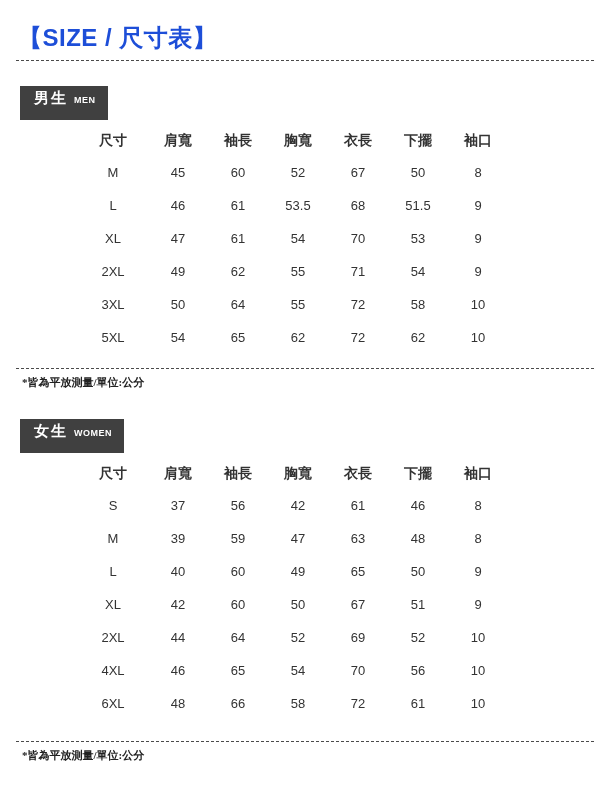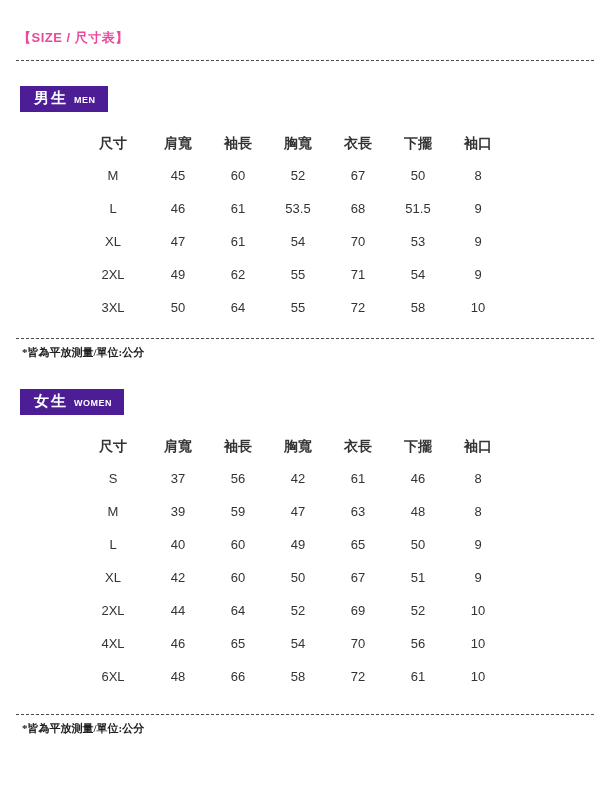--- a/index.html
+++ b/index.html
@@ -12,47 +12,47 @@
     height: 800px;
     overflow: hidden;
     font-family: "Liberation Sans", "DejaVu Sans", sans-serif;
     color: #333333;
   }
   .page {
     padding: 0 16px;
   }
   .title {
     margin: 26px 0 0 2px;
-    font-size: 13px;
-    font-weight: bold;
-    color: #ec4899;
+    font-size: 24px;
+    font-weight: bold;
+    color: #1d4ed8;
     letter-spacing: 0.5px;
     line-height: 24px;
   }
   .subtitle {
     margin: 9px 0 0 2px;
     font-size: 13.5px;
     color: #333333;
     line-height: 17px;
   }
   .divider {
     border: 0;
     border-top: 1px dashed #4a4a4a;
     height: 0;
     margin: 10px 0 0 0;
   }
   .divider.after-table-men { margin-top: 14px; }
   .divider.after-table-women { margin-top: 21px; }
   .badge {
     display: inline-flex;
     align-items: baseline;
-    background: #4c1d95;
+    background: #404040;
     color: #ffffff;
-    padding: 3px 12px 4px 14px;
-    margin: 25px 0 11px 4px;
+    padding: 3px 12px 12px 14px;
+    margin: 25px 0 0 4px;
   }
   .badge.women { margin-top: 29px; justify-content: flex-end; }
   .badge-zh {
     font-size: 15px;
     font-weight: bold;
     letter-spacing: 2px;
   }
   .badge-en {
     font-size: 9px;
     font-weight: bold;
@@ -179,20 +179,29 @@
           <tr>
             <td>3XL</td>
             <td>50</td>
             <td>64</td>
             <td>55</td>
             <td>72</td>
             <td>58</td>
             <td>10</td>
           </tr>
 
+          <tr>
+            <td>5XL</td>
+            <td>54</td>
+            <td>65</td>
+            <td>62</td>
+            <td>72</td>
+            <td>62</td>
+            <td>10</td>
+          </tr>
 
         </tbody>
     </table>
 
     <hr class="divider after-table-men">
     <p class="note">*皆為平放測量/單位:公分</p>
   </section>
 
   <section>
     <div class="badge women">

